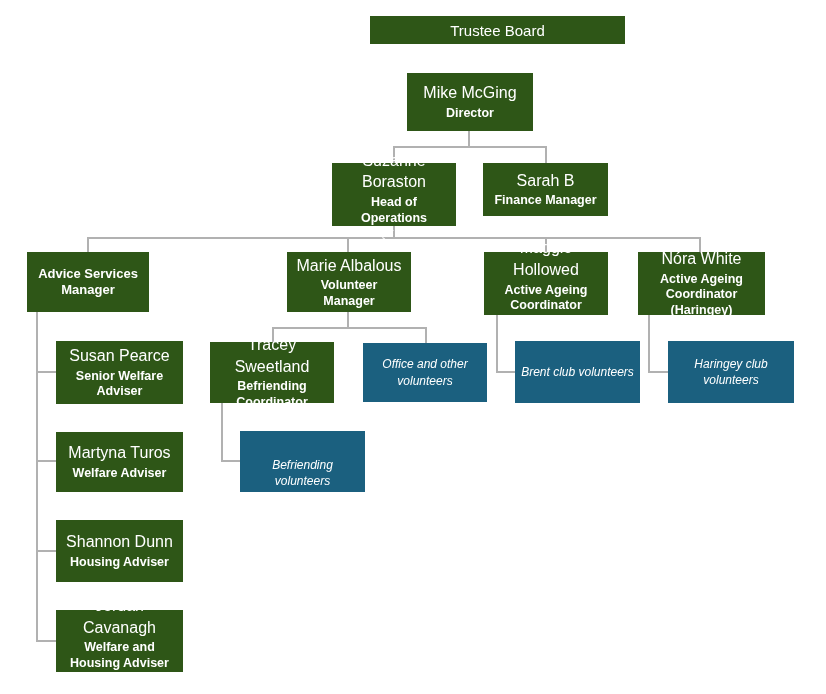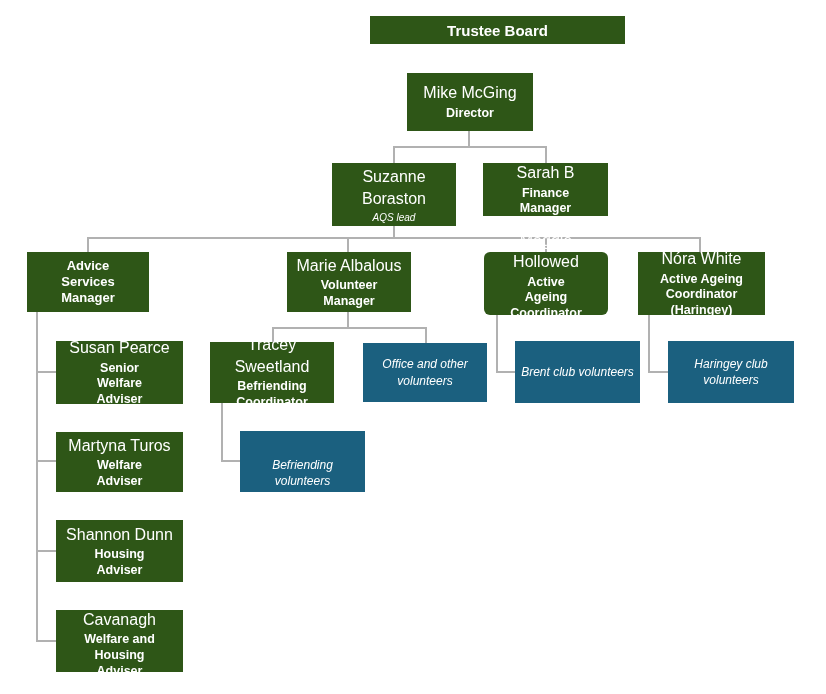--- a/index.html
+++ b/index.html
@@ -8,23 +8,23 @@
     font-family:"Liberation Sans",sans-serif;overflow:hidden;
   }
   .node{
     position:absolute;display:flex;flex-direction:column;justify-content:center;
     align-items:center;text-align:center;color:#ffffff;box-sizing:border-box;
     padding:3px 6px;
   }
   .green{background:#2e5617;}
   .blue{background:#1b607f;}
   .name{font-size:16px;line-height:1.35;margin:1px 0;}
-  .role{font-size:12.5px;font-weight:bold;line-height:1.25;margin:1px 16px;}
+  .role{font-size:12.5px;font-weight:bold;line-height:1.25;margin:1px 2px;}
   .note{font-size:10px;font-style:italic;margin:1px 0;}
-  .board-title{font-size:15px;font-weight:bold;}
+  .board-title{font-size:15px;font-weight:normal;}
   .vol-label{font-size:12px;font-style:italic;line-height:1.35;}
   .line{position:absolute;background:#b1b1b1;}
 </style>
 </head>
 <body>
 
 <div id="canvas">
 
   <div class="line" style="left:468px;top:131px;width:2px;height:17px;"></div>
   <div class="line" style="left:393px;top:146px;width:154px;height:2px;"></div>
@@ -62,38 +62,39 @@
     <div class="board-title">Trustee Board</div>
   </div>
 
   <div class="node green" style="left:407px;top:73px;width:126px;height:58px;">
     <div class="name">Mike McGing</div>
     <div class="role">Director</div>
   </div>
 
   <div class="node green" style="left:332px;top:163px;width:124px;height:63px;">
     <div class="name">Suzanne Boraston</div>
+    <div class="role">Head of Operations</div>
     <div class="note">AQS lead</div>
   </div>
 
   <div class="node green" style="left:483px;top:163px;width:125px;height:53px;">
     <div class="name">Sarah B</div>
     <div class="role">Finance Manager</div>
   </div>
 
   <div class="node green" style="left:27px;top:252px;width:122px;height:60px;">
     <div class="role" style="font-size:13px;">Advice Services Manager</div>
   </div>
 
   <div class="node green" style="left:287px;top:252px;width:124px;height:60px;">
     <div class="name">Marie Albalous</div>
     <div class="role">Volunteer Manager</div>
   </div>
 
-  <div class="node green" style="left:484px;top:252px;width:124px;height:63px;border-radius:6px;">
+  <div class="node green" style="left:484px;top:252px;width:124px;height:63px;">
     <div class="name">Maggie Hollowed</div>
     <div class="role">Active Ageing Coordinator (Brent)</div>
   </div>
 
   <div class="node green" style="left:638px;top:252px;width:127px;height:63px;">
     <div class="name">Nóra White</div>
     <div class="role">Active Ageing Coordinator (Haringey)</div>
   </div>
 
   <div class="node green" style="left:56px;top:341px;width:127px;height:63px;">

